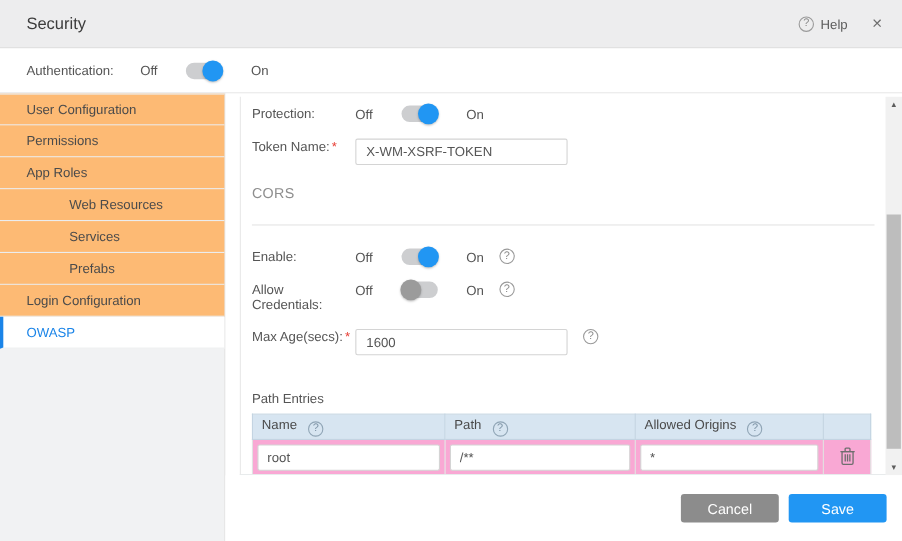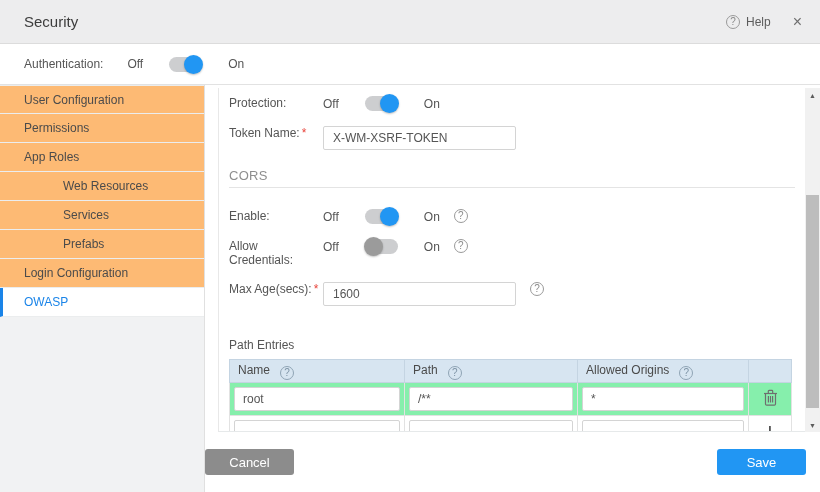--- a/index.html
+++ b/index.html
@@ -67,52 +67,52 @@
   .form-row { display:flex; align-items:flex-start; margin-bottom:15px; }
   .form-row .flabel { width:94px; flex:0 0 auto; color:#555; }
   .req { color:#e8453c; margin-left:2px; }
   .text-input {
     width:193px; height:24px; border:1px solid #d4d4d4; border-radius:2px;
     padding:0 9px; font-size:12px; color:#555; background:#fff;
     font-family:"Liberation Sans","DejaVu Sans",sans-serif; outline:none;
   }
   .row-help { margin-left:14px; }
 
-  .section-head { color:#8e8e8e; font-size:13px; margin:18px 0 4px 0; letter-spacing:.3px; }
+  .section-head { color:#8e8e8e; font-size:13px; margin:18px 0 21px 0; letter-spacing:.3px; }
   .section-divider { border:none; border-top:1px solid #e4e4e4; margin:0 0 21px 0; }
 
   .pe-label { color:#555; margin:32px 0 7px 0; }
 
   
   table.pe-table { border-collapse:collapse; width:562px; table-layout:fixed; }
   .pe-table th {
     background:#d7e5f1; border:1px solid #c4d4e2; height:23px;
     font-weight:normal; text-align:left; padding:0 8px; color:#4a4a4a; font-size:12px;
   }
   .pe-table th .qmark { margin-left:10px; vertical-align:-2px; border-color:#8fa4b5; color:#7d93a5; }
   .pe-table td { border:1px solid #e2e2e2; height:33px; padding:4px 4px; vertical-align:middle; }
-  .pe-table tr.row-odd td { background:#86efac; }
+  .pe-table tr.row-odd td { background:#f9a8d4; }
   .pe-table tr.row-even td { background:#fff; }
   .cell-input { width:100%; height:24px; border:1px solid #d4d4d4; border-radius:2px; padding:0 8px;
     font-size:12px; color:#555; font-family:"Liberation Sans","DejaVu Sans",sans-serif; outline:none; }
   .col-name { width:175px; } .col-path { width:173px; } .col-origins { width:171px; } .col-action { width:43px; }
   .action-cell { text-align:center; }
   .trash-btn, .add-btn { background:none; border:none; cursor:pointer; padding:0; line-height:0; }
   .add-btn { font-size:22px; color:#3c3c3c; line-height:20px; font-weight:300; }
 
   
   .vscrollbar { position:absolute; top:3px; right:0; width:15px; height:344px; background:#f1f1f1; }
   .sb-arrow { position:absolute; left:0; width:15px; height:14px; display:flex; align-items:center; justify-content:center;
     color:#5c5c5c; font-size:7px; cursor:pointer; }
   .sb-up { top:0; } .sb-down { bottom:0; }
   .sb-thumb { position:absolute; left:1px; width:13px; top:107px; height:213px; background:#bdbdbd; cursor:pointer; }
 
   
   .footer { position:absolute; left:0; right:0; bottom:0; height:60px; background:#fff;
-    display:flex; align-items:flex-start; justify-content:space-between; padding:17px 14px 0 0; gap:9px; }
+    display:flex; align-items:flex-start; justify-content:flex-end; padding:17px 14px 0 0; gap:9px; }
   .btn { width:89px; height:26px; border:none; border-radius:3px; color:#fff; font-size:13px;
     font-family:"Liberation Sans","DejaVu Sans",sans-serif; cursor:pointer; }
   .btn-cancel { background:#8c8c8c; }
   .btn-save { background:#2196f3; }
 </style>
 </head>
 <body>
 
 <div class="window">
 

